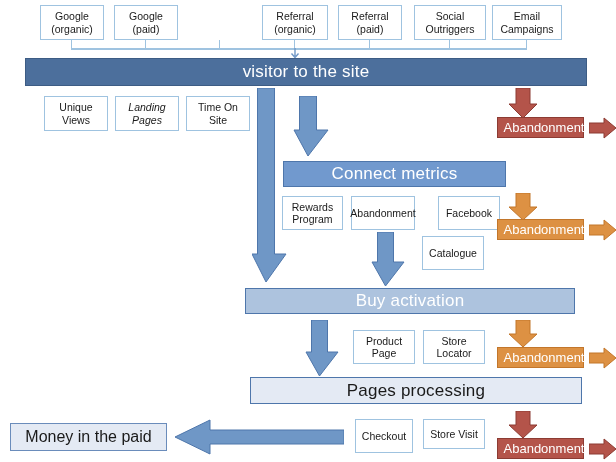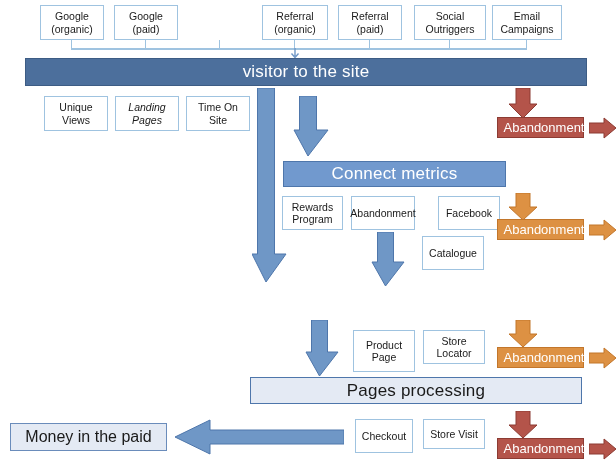--- a/index.html
+++ b/index.html
@@ -166,22 +166,25 @@
   <div class="sbox" style="left:422px;top:236px;width:62px;height:34px;">
     <span class="lbl">Catalogue</span>
   </div>
 
   <div class="arrow" style="left:371px;top:232px;">
     <svg width="36" height="56" viewBox="0 0 36 56">
       <path d="M6.5 0 L22.5 0 L22.5 30 L33 30 L14.5 54 L1 30 L6.5 30 Z" fill="#6f97c6" stroke="#4e76ab" stroke-width="1"></path>
     </svg>
   </div>
 
-
-  <div class="sbox" style="left:353px;top:330px;width:62px;height:42px;">
+  <div class="bar bar-3" style="left:245px;top:288px;width:330px;height:26px;">
+    <span class="lbl">Buy activation</span>
+  </div>
+
+  <div class="sbox" style="left:353px;top:330px;width:62px;height:34px;">
     <span class="lbl">Product
 Page</span>
   </div>
   <div class="sbox" style="left:423px;top:330px;width:62px;height:34px;">
     <span class="lbl">Store
 Locator</span>
   </div>
 
   <div class="arrow" style="left:305px;top:320px;">
     <svg width="36" height="58" viewBox="0 0 36 58">

